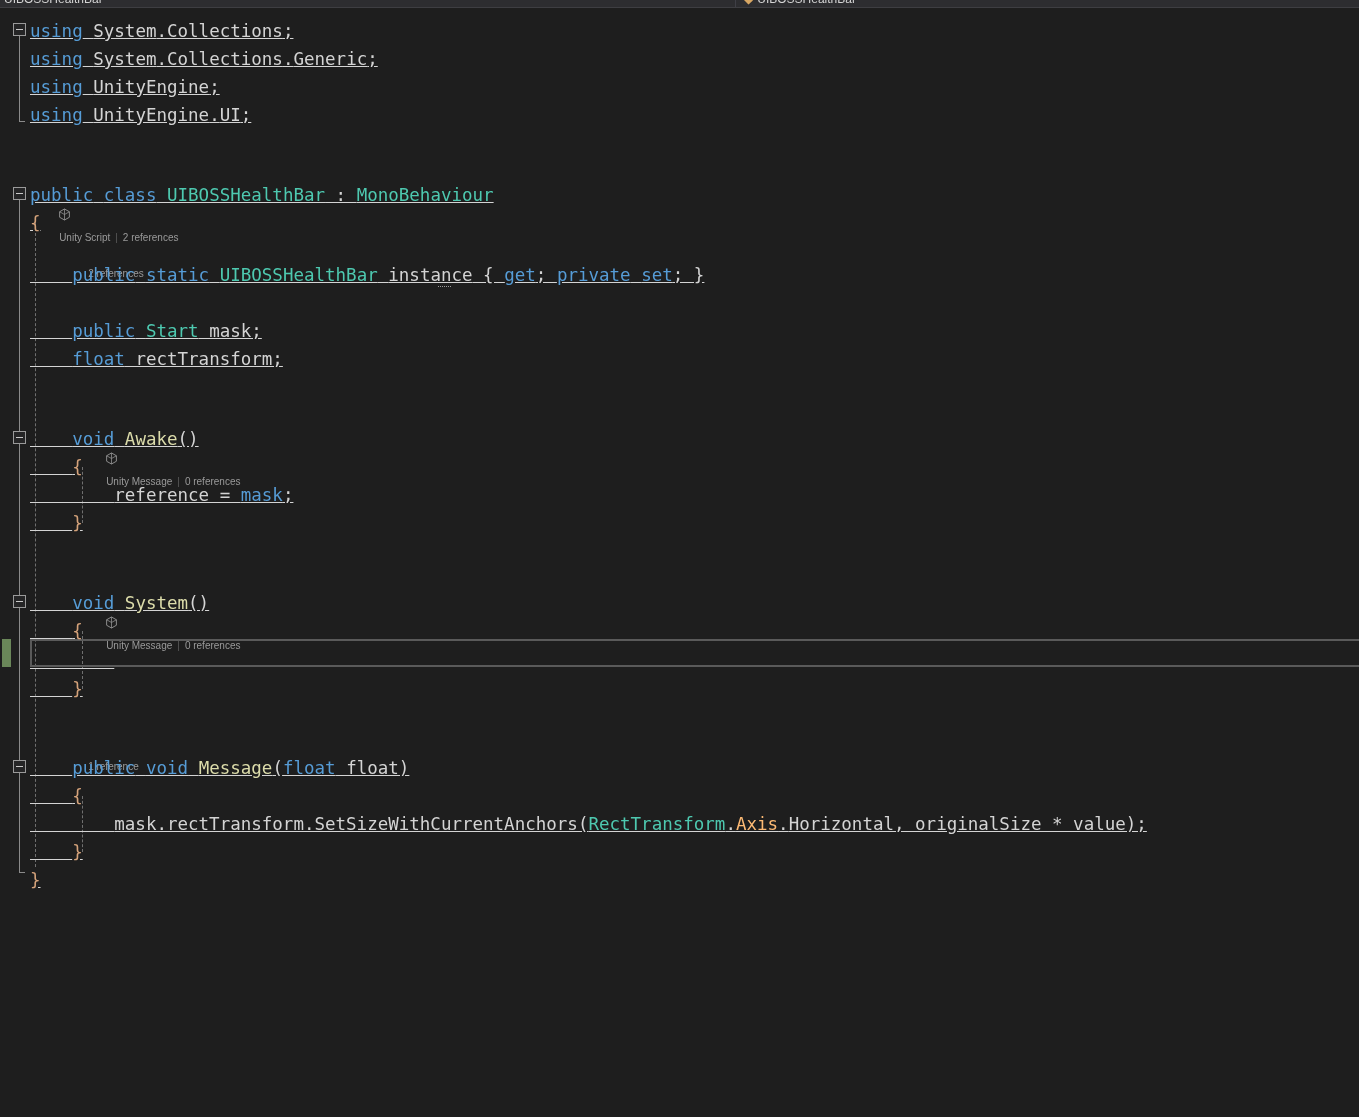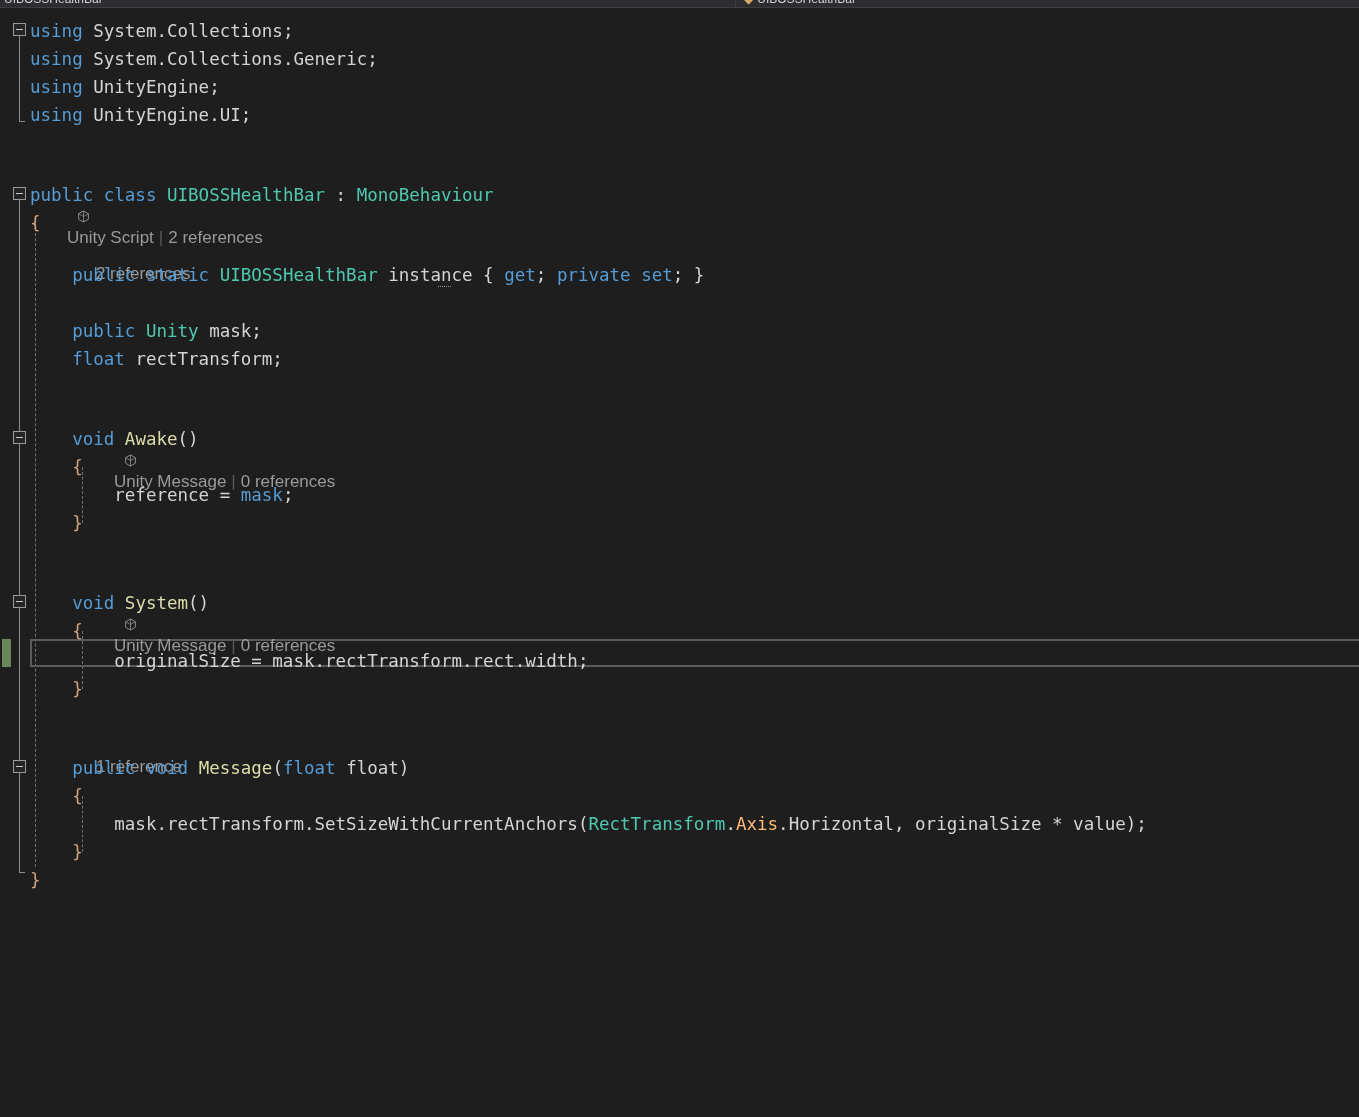--- a/index.html
+++ b/index.html
@@ -102,30 +102,30 @@
   .line {
     position: absolute;
     left: 0;
     height: 28px;
     line-height: 28px;
     white-space: pre;
     font-size: 17.5px;
     letter-spacing: 0px;
     color: #d4d4d4;
   }
-  .code { position: absolute; left: 30px; }
+  .code { position: absolute; left: 30px; text-decoration: underline; }
 
   
   .codelens {
     position: absolute;
     left: 0;
     height: 22px;
     line-height: 22px;
     font-family: "Liberation Sans", sans-serif;
-    font-size: 17px;
+    font-size: 10px;
     color: #8d8d8d;
     white-space: pre;
   }
   .codelens .cl-sep { color: #5a5a5a; padding: 0 5px; }
   .codelens .cl-tag { color: #9a9a9a; }
   .codelens .cl-ref { color: #9a9a9a; }
   .unity-glyph {
     display: inline-block;
     width: 13px; height: 13px;
     position: relative;
@@ -240,29 +240,29 @@
   <div class="qa-underline" style="left:438px; top:277px; width:13px;"></div>
 
   <div id="code-lines">
       <div class="line" style="top: 8px;"><span class="code"><span class="t-keyword">using</span><span class="t-plain"> </span><span class="t-plain">System</span><span class="t-punct">.</span><span class="t-plain">Collections</span><span class="t-punct">;</span></span></div>
       <div class="line" style="top: 36px;"><span class="code"><span class="t-keyword">using</span><span class="t-plain"> </span><span class="t-plain">System</span><span class="t-punct">.</span><span class="t-plain">Collections</span><span class="t-punct">.</span><span class="t-plain">Generic</span><span class="t-punct">;</span></span></div>
       <div class="line" style="top: 64px;"><span class="code"><span class="t-keyword">using</span><span class="t-plain"> </span><span class="t-plain">UnityEngine</span><span class="t-punct">;</span></span></div>
       <div class="line" style="top: 92px;"><span class="code"><span class="t-keyword">using</span><span class="t-plain"> </span><span class="t-plain">UnityEngine</span><span class="t-punct">.</span><span class="t-plain">UI</span><span class="t-punct">;</span></span></div>
       <div class="line" style="top: 172px;"><span class="code"><span class="t-keyword">public</span><span class="t-plain"> </span><span class="t-keyword">class</span><span class="t-plain"> </span><span class="t-type">UIBOSSHealthBar</span><span class="t-plain"> : </span><span class="t-type">MonoBehaviour</span></span></div>
       <div class="line" style="top: 200px;"><span class="code"><span class="t-brace">{</span></span></div>
       <div class="line" style="top: 252px;"><span class="code"><span class="t-plain">    </span><span class="t-keyword">public</span><span class="t-plain"> </span><span class="t-keyword">static</span><span class="t-plain"> </span><span class="t-type">UIBOSSHealthBar</span><span class="t-plain"> </span><span class="t-plain">instance</span><span class="t-plain"> { </span><span class="t-keyword">get</span><span class="t-plain">; </span><span class="t-keyword">private</span><span class="t-plain"> </span><span class="t-keyword">set</span><span class="t-plain">; }</span></span></div>
-      <div class="line" style="top: 308px;"><span class="code"><span class="t-plain">    </span><span class="t-keyword">public</span><span class="t-plain"> </span><span class="t-type">Unity</span><span class="t-plain"> mask;</span></span></div>
+      <div class="line" style="top: 308px;"><span class="code"><span class="t-plain">    </span><span class="t-keyword">public</span><span class="t-plain"> </span><span class="t-type">Start</span><span class="t-plain"> mask;</span></span></div>
       <div class="line" style="top: 336px;"><span class="code"><span class="t-plain">    </span><span class="t-keyword">float</span><span class="t-plain"> rectTransform;</span></span></div>
       <div class="line" style="top: 416px;"><span class="code"><span class="t-plain">    </span><span class="t-keyword">void</span><span class="t-plain"> </span><span class="t-method">Awake</span><span class="t-plain">()</span></span></div>
       <div class="line" style="top: 444px;"><span class="code"><span class="t-plain">    </span><span class="t-brace">{</span></span></div>
       <div class="line" style="top: 472px;"><span class="code"><span class="t-plain">        </span><span class="t-plain">reference = </span><span class="t-keyword">mask</span><span class="t-plain">;</span></span></div>
       <div class="line" style="top: 500px;"><span class="code"><span class="t-plain">    </span><span class="t-brace">}</span></span></div>
       <div class="line" style="top: 580px;"><span class="code"><span class="t-plain">    </span><span class="t-keyword">void</span><span class="t-plain"> </span><span class="t-method">System</span><span class="t-plain">()</span></span></div>
       <div class="line" style="top: 608px;"><span class="code"><span class="t-plain">    </span><span class="t-brace">{</span></span></div>
-      <div class="line" style="top: 638px;"><span class="code"><span class="t-plain">        </span><span class="t-plain">originalSize = mask.rectTransform.rect.width;</span></span></div>
+      <div class="line" style="top: 638px;"><span class="code"><span class="t-plain">        </span></span></div>
       <div class="line" style="top: 666px;"><span class="code"><span class="t-plain">    </span><span class="t-brace">}</span></span></div>
       <div class="line" style="top: 745px;"><span class="code"><span class="t-plain">    </span><span class="t-keyword">public</span><span class="t-plain"> </span><span class="t-keyword">void</span><span class="t-plain"> </span><span class="t-method">Message</span><span class="t-plain">(</span><span class="t-keyword">float</span><span class="t-plain"> float)</span></span></div>
       <div class="line" style="top: 773px;"><span class="code"><span class="t-plain">    </span><span class="t-brace">{</span></span></div>
       <div class="line" style="top: 801px;"><span class="code"><span class="t-plain">        </span><span class="t-plain">mask.rectTransform.SetSizeWithCurrentAnchors(</span><span class="t-type">RectTransform</span><span class="t-punct">.</span><span class="t-enum">Axis</span><span class="t-punct">.</span><span class="t-plain">Horizontal</span><span class="t-plain">, originalSize * value);</span></span></div>
       <div class="line" style="top: 829px;"><span class="code"><span class="t-plain">    </span><span class="t-brace">}</span></span></div>
       <div class="line" style="top: 857px;"><span class="code"><span class="t-brace">}</span></span></div>
     </div>
 
 </div>
 

